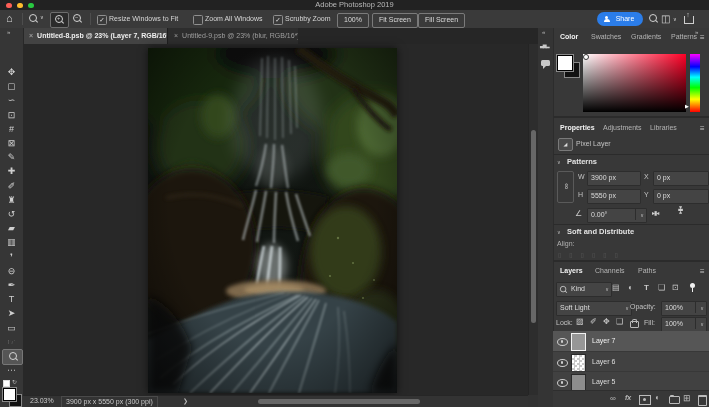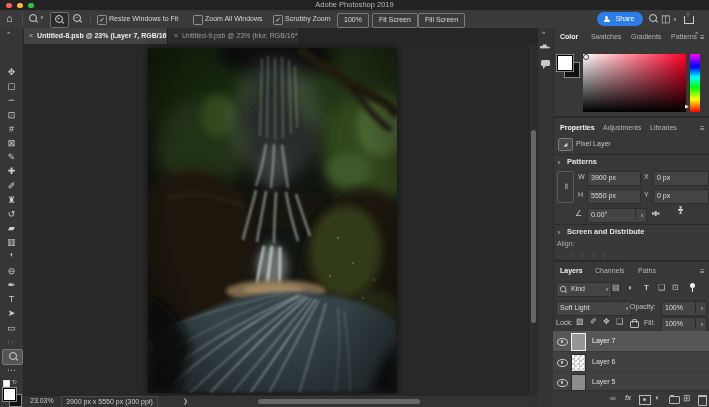--- a/index.html
+++ b/index.html
@@ -361,21 +361,21 @@
 <span class="lbl" style="left:578px;top:191px">H</span>
 <span class="fld" style="left:587px;top:189px;width:46px">5550 px</span>
 <span class="lbl" style="left:644px;top:191px">Y</span>
 <span class="fld" style="left:653px;top:189px;width:48px">0 px</span>
 <span class="abs" style="left:575px;top:209px;font-size:8px;color:#ccc">∠</span>
 <span class="fld" style="left:587px;top:208px;width:52px"><span>0.00°</span><span class="dvv"></span><span class="chev">∨</span></span>
 <span class="abs" style="left:652px;top:209px;font-size:6px;color:#ccc;letter-spacing:-1px">▸▮◂</span>
 <span class="abs" style="left:678px;top:206px;font-size:6px;color:#ccc;letter-spacing:-1px;display:inline-block;transform:rotate(90deg)">▸▮◂</span>
 <div class="panelsep" style="top:224px;height:1px"></div>
 <span class="abs" style="left:557px;top:229px;font-size:5px;color:#bbb">∨</span>
-<span class="hdr" style="left:567px;top:227px">Screen and Distribute</span>
+<span class="hdr" style="left:567px;top:227px">Soft and Distribute</span>
 <span class="lbl" style="left:557px;top:240px;color:#b0b0b0">Align:</span>
 <span class="abs" style="left:558px;top:251px;color:#5c5c5c;font-size:6px;letter-spacing:8px">▯▯▯▯▯▯</span>
 <div class="panelsep" style="top:260px"></div>
 
 <div class="ptabs" style="left:553px;top:262px;width:156px">
   <span class="ptab active" style="left:7px">Layers</span>
   <span class="ptab" style="left:42px">Channels</span>
   <span class="ptab" style="left:85px">Paths</span>
   <span class="burger" style="left:147px;top:5px">≡</span>
 </div>

